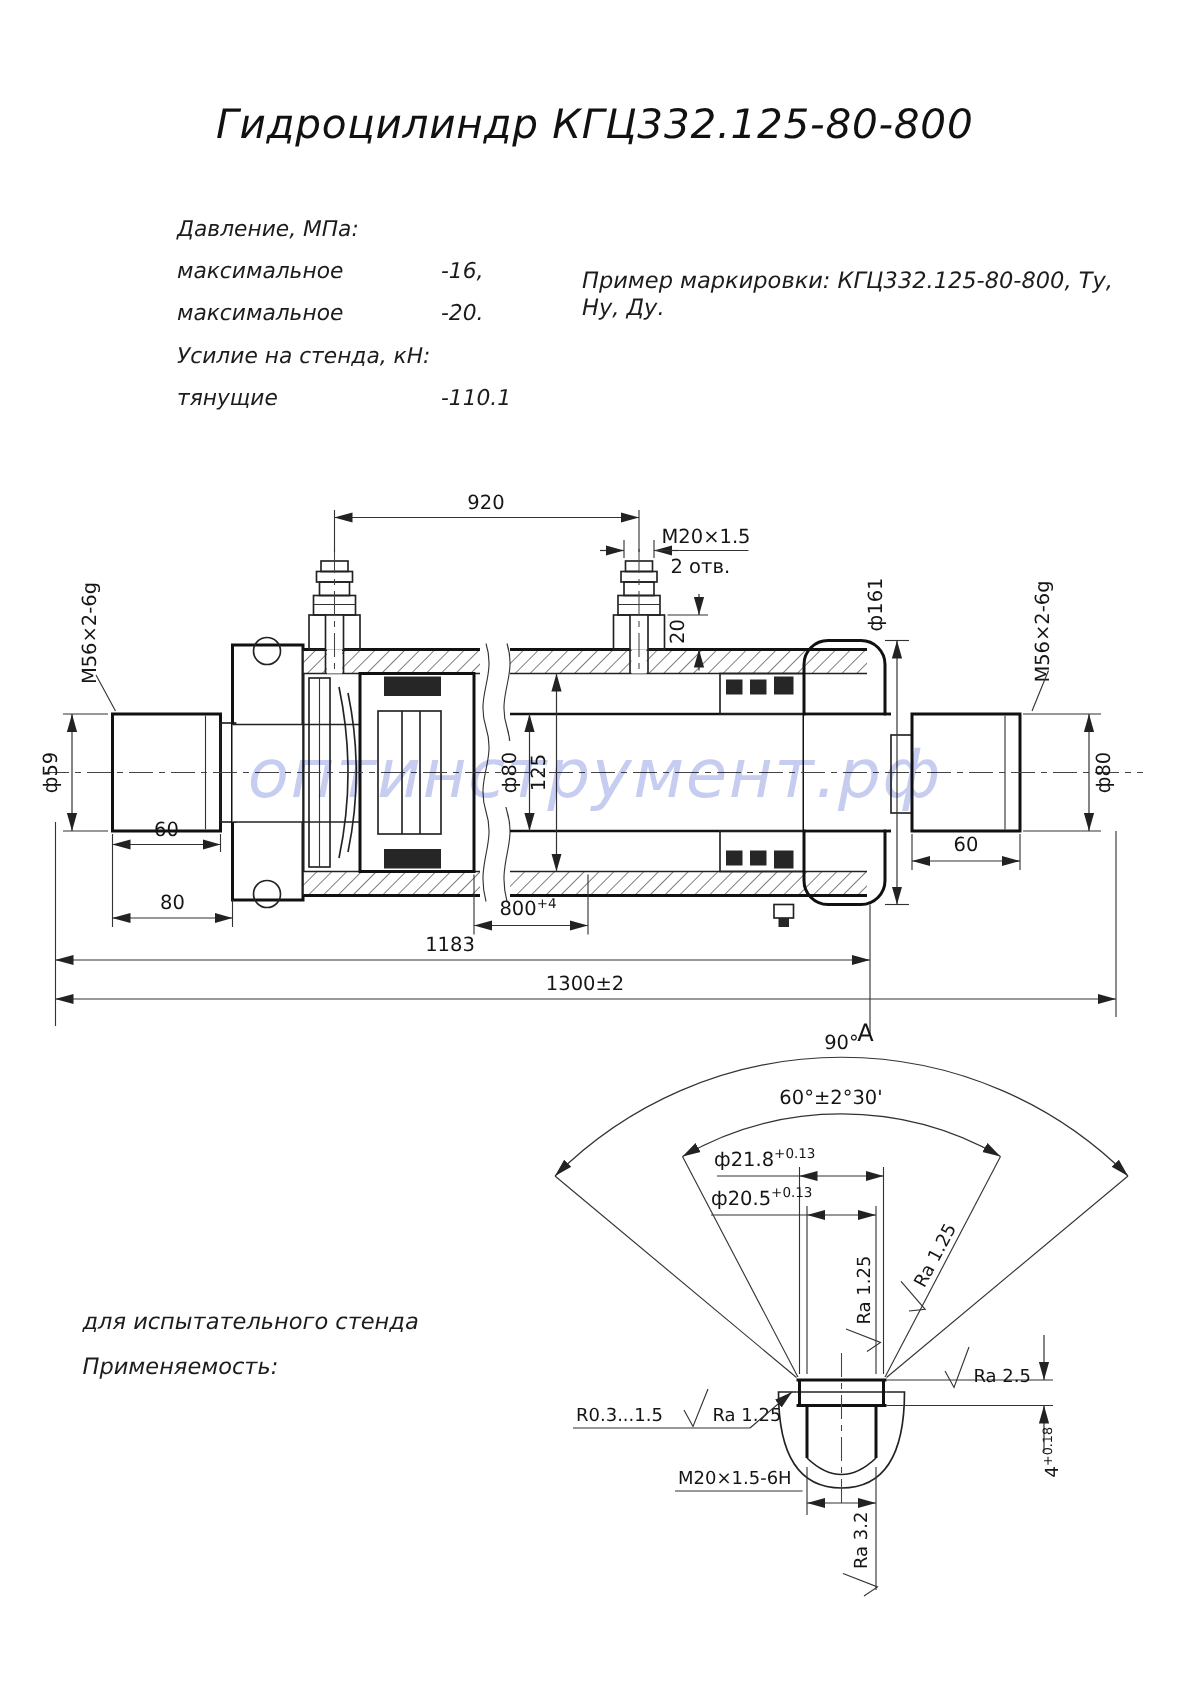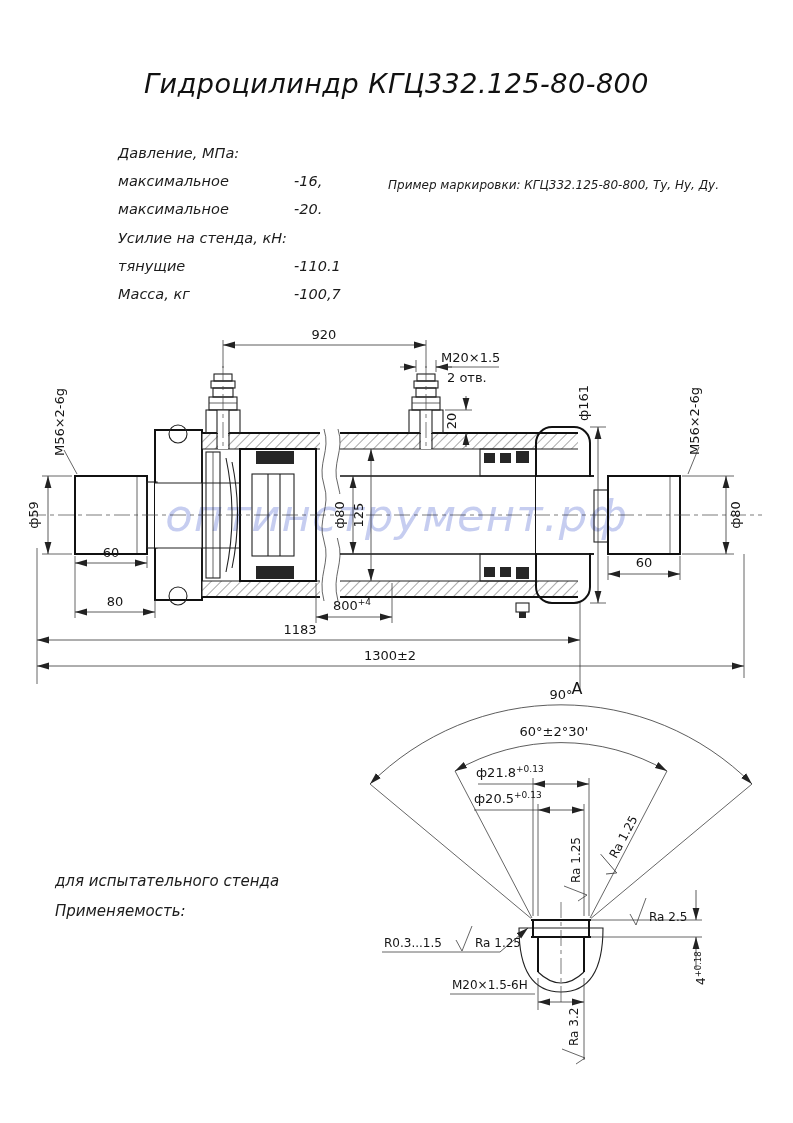--- a/index.html
+++ b/index.html
@@ -4,21 +4,21 @@
 <style>
   html,body{margin:0;padding:0;}
   body{width:793px;height:1123px;background:#ffffff;position:relative;overflow:hidden;
        font-family:"DejaVu Sans",sans-serif;color:#1c1c1c;}
   .abs{position:absolute;font-style:italic;}
   #title{left:0;top:68px;width:793px;text-align:center;font-size:27px;letter-spacing:.5px;color:#111;}
   #specs{left:82px;top:139px;width:330px;font-size:14.5px;margin-left:36px;}
   .spec-row{height:28.2px;line-height:28.2px;white-space:nowrap;}
   .spec-label{display:inline-block;width:176px;}
   .spec-value{display:inline-block;}
-  #marking{left:388px;top:178px;width:370px;font-size:12px;}
+  #marking{left:388px;top:178px;width:370px;font-size:15px;}
   #apply{left:55px;top:866px;font-size:15px;line-height:30px;}
   #watermark{left:0;top:489px;width:793px;text-align:center;font-size:45px;letter-spacing:1px;
              color:#c3cbf0;mix-blend-mode:multiply;opacity:.95;z-index:5;pointer-events:none;}
   svg{position:absolute;left:0;top:0;z-index:2;}
   svg text{font-family:"DejaVu Sans",sans-serif;fill:#151515;}
   .t13{font-size:13px;} .t12{font-size:12px;} .t16{font-size:16px;}
   .ol{stroke:#111;stroke-width:2;fill:none;}
   .rl{stroke:#111;stroke-width:1.7;fill:none;}
   .ml{stroke:#222;stroke-width:1.1;fill:none;}
   .tl{stroke:#333;stroke-width:.75;fill:none;}
@@ -29,21 +29,20 @@
 <body>
 
 <div class="abs" id="title">Гидроцилиндр КГЦ332.125-80-800</div>
 
 <div class="abs" id="specs">
   <div class="spec-row"><span class="spec-label">Давление, МПа:</span><span class="spec-value"></span></div>
   <div class="spec-row"><span class="spec-label">максимальное</span><span class="spec-value">-16,</span></div>
   <div class="spec-row"><span class="spec-label">максимальное</span><span class="spec-value">-20.</span></div>
   <div class="spec-row"><span class="spec-label">Усилие на стенда, кН:</span><span class="spec-value"></span></div>
   <div class="spec-row"><span class="spec-label">тянущие</span><span class="spec-value">-110.1</span></div>
-  <div class="spec-row"><span class="spec-label">Масса, кг</span><span class="spec-value">-100,7</span></div>
 </div>
 
 <div class="abs" id="marking">Пример маркировки: КГЦ332.125-80-800, Ту, Ну, Ду.</div>
 
 <div class="abs" id="apply">
   <div>для испытательного стенда</div>
   <div>Применяемость:</div>
 </div>
 
 <svg width="793" height="1123" viewBox="0 0 793 1123">

